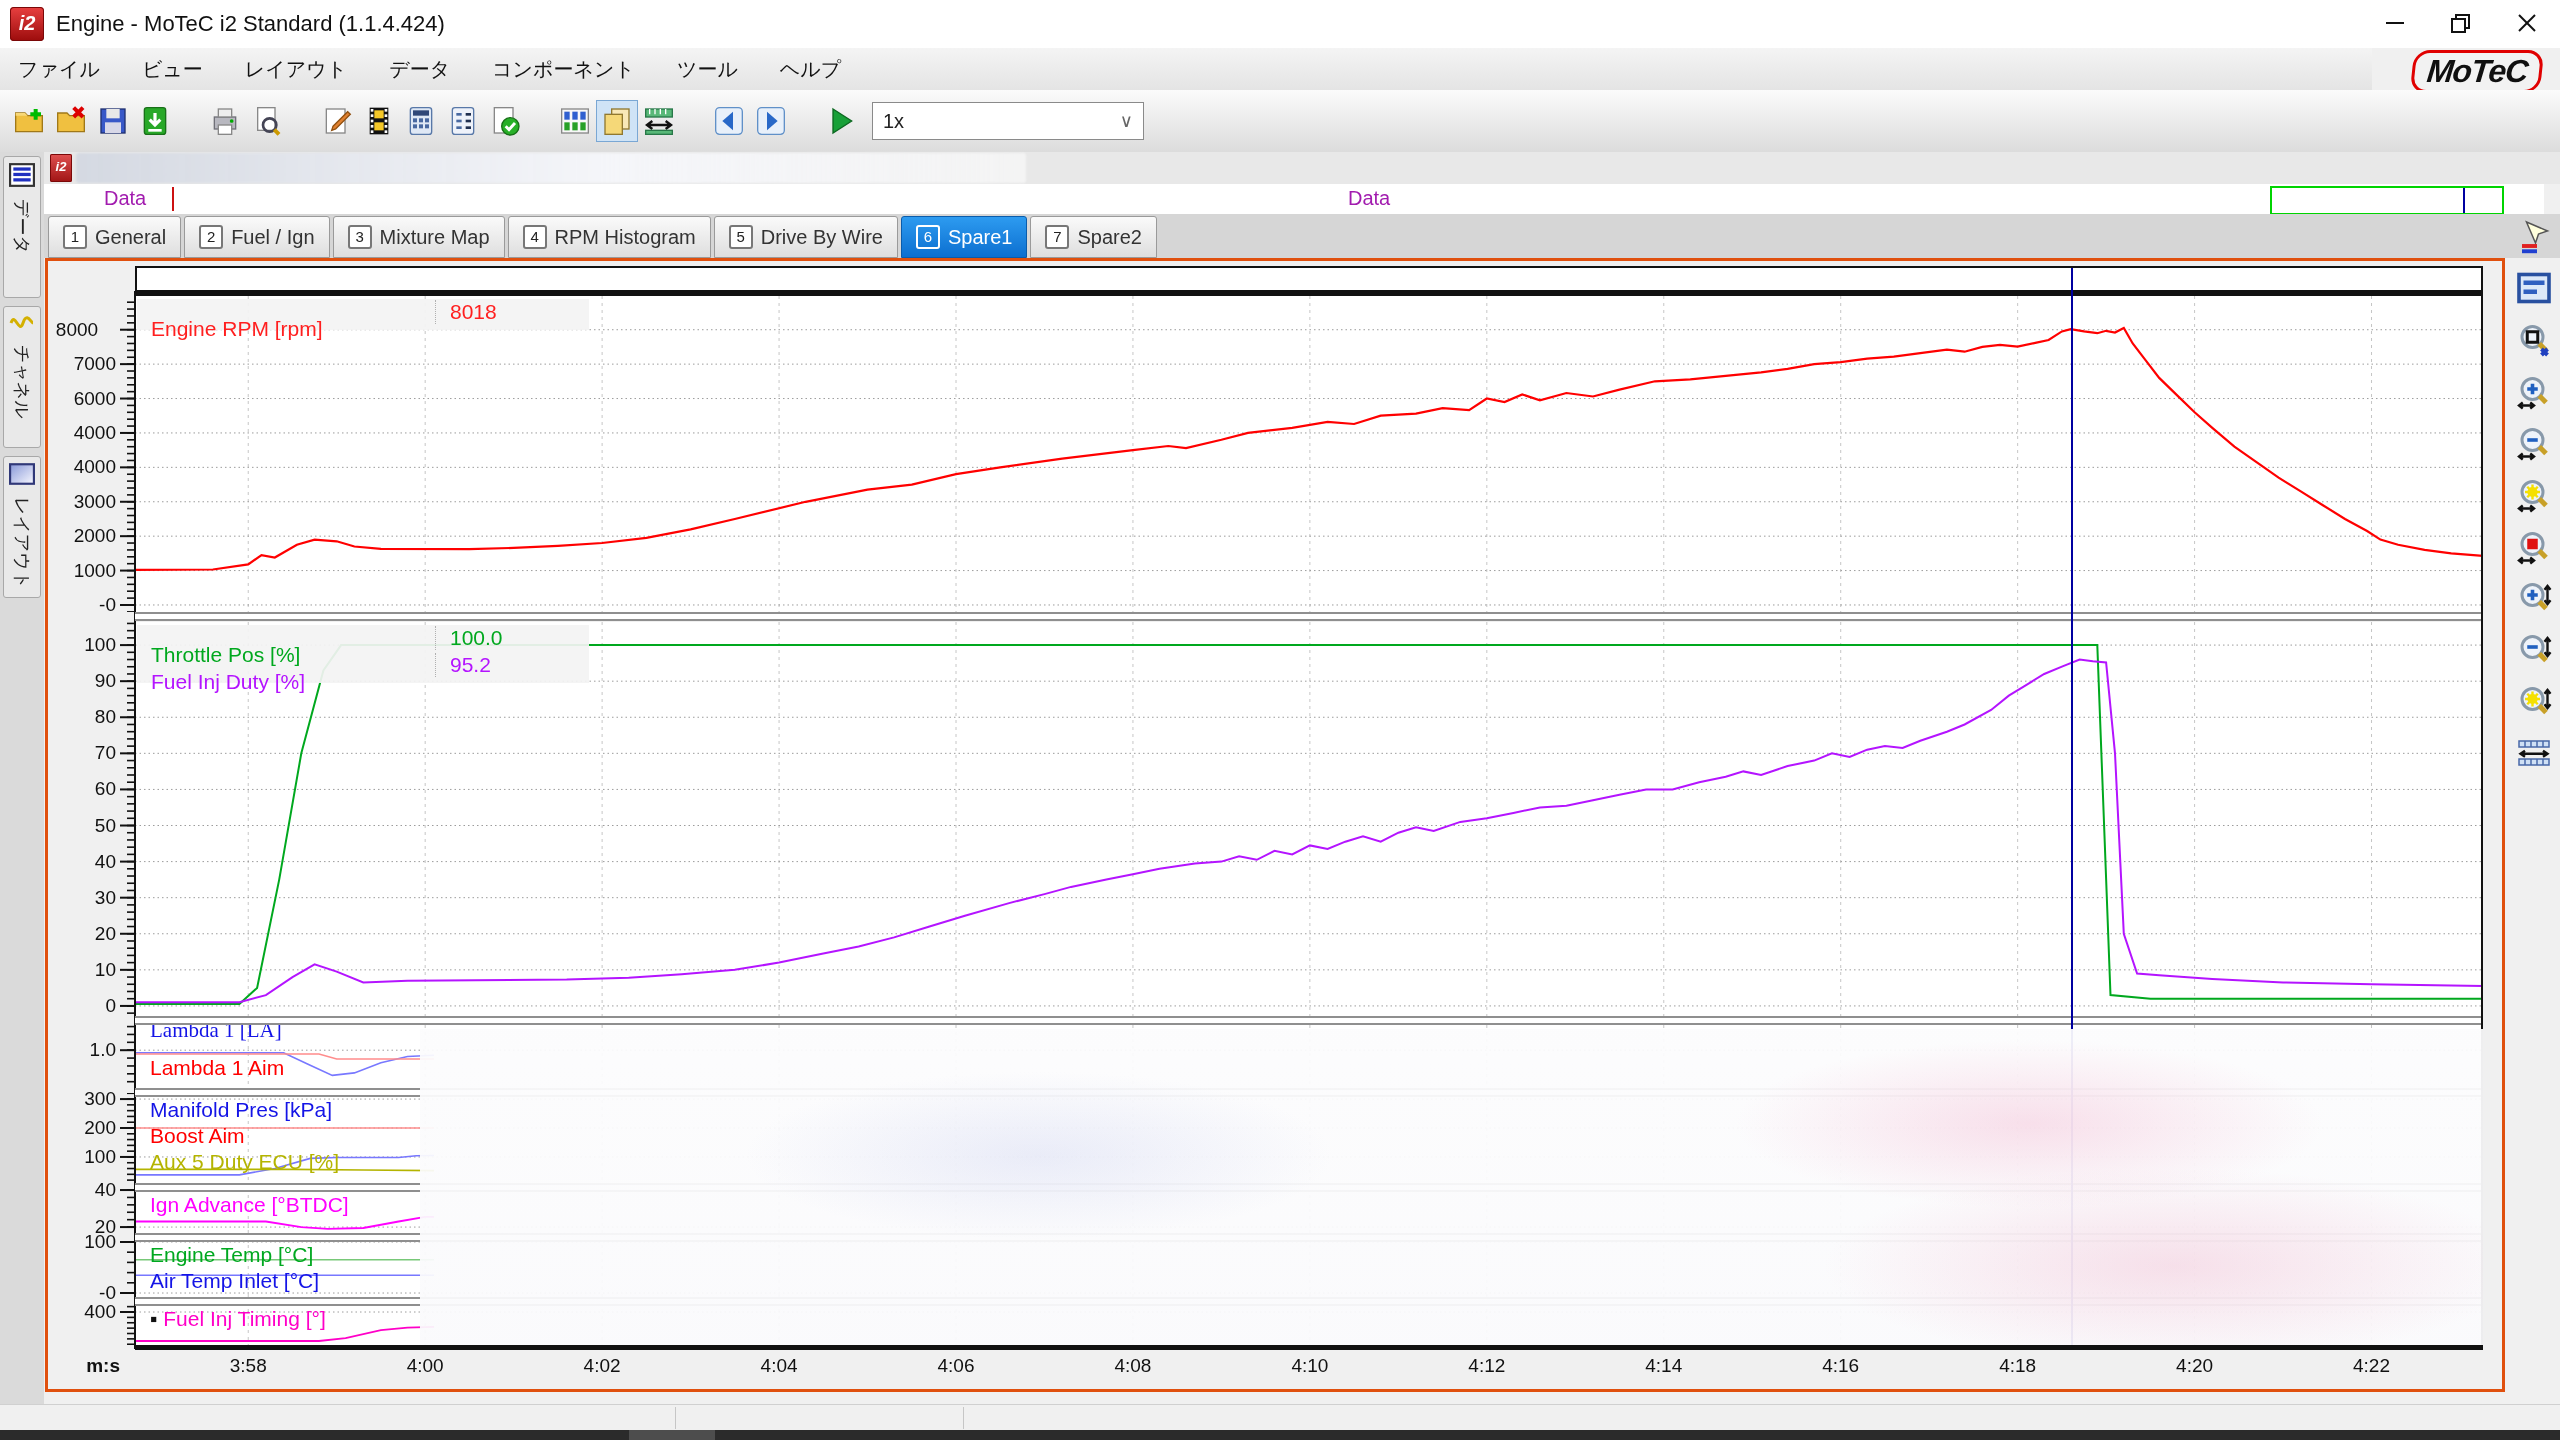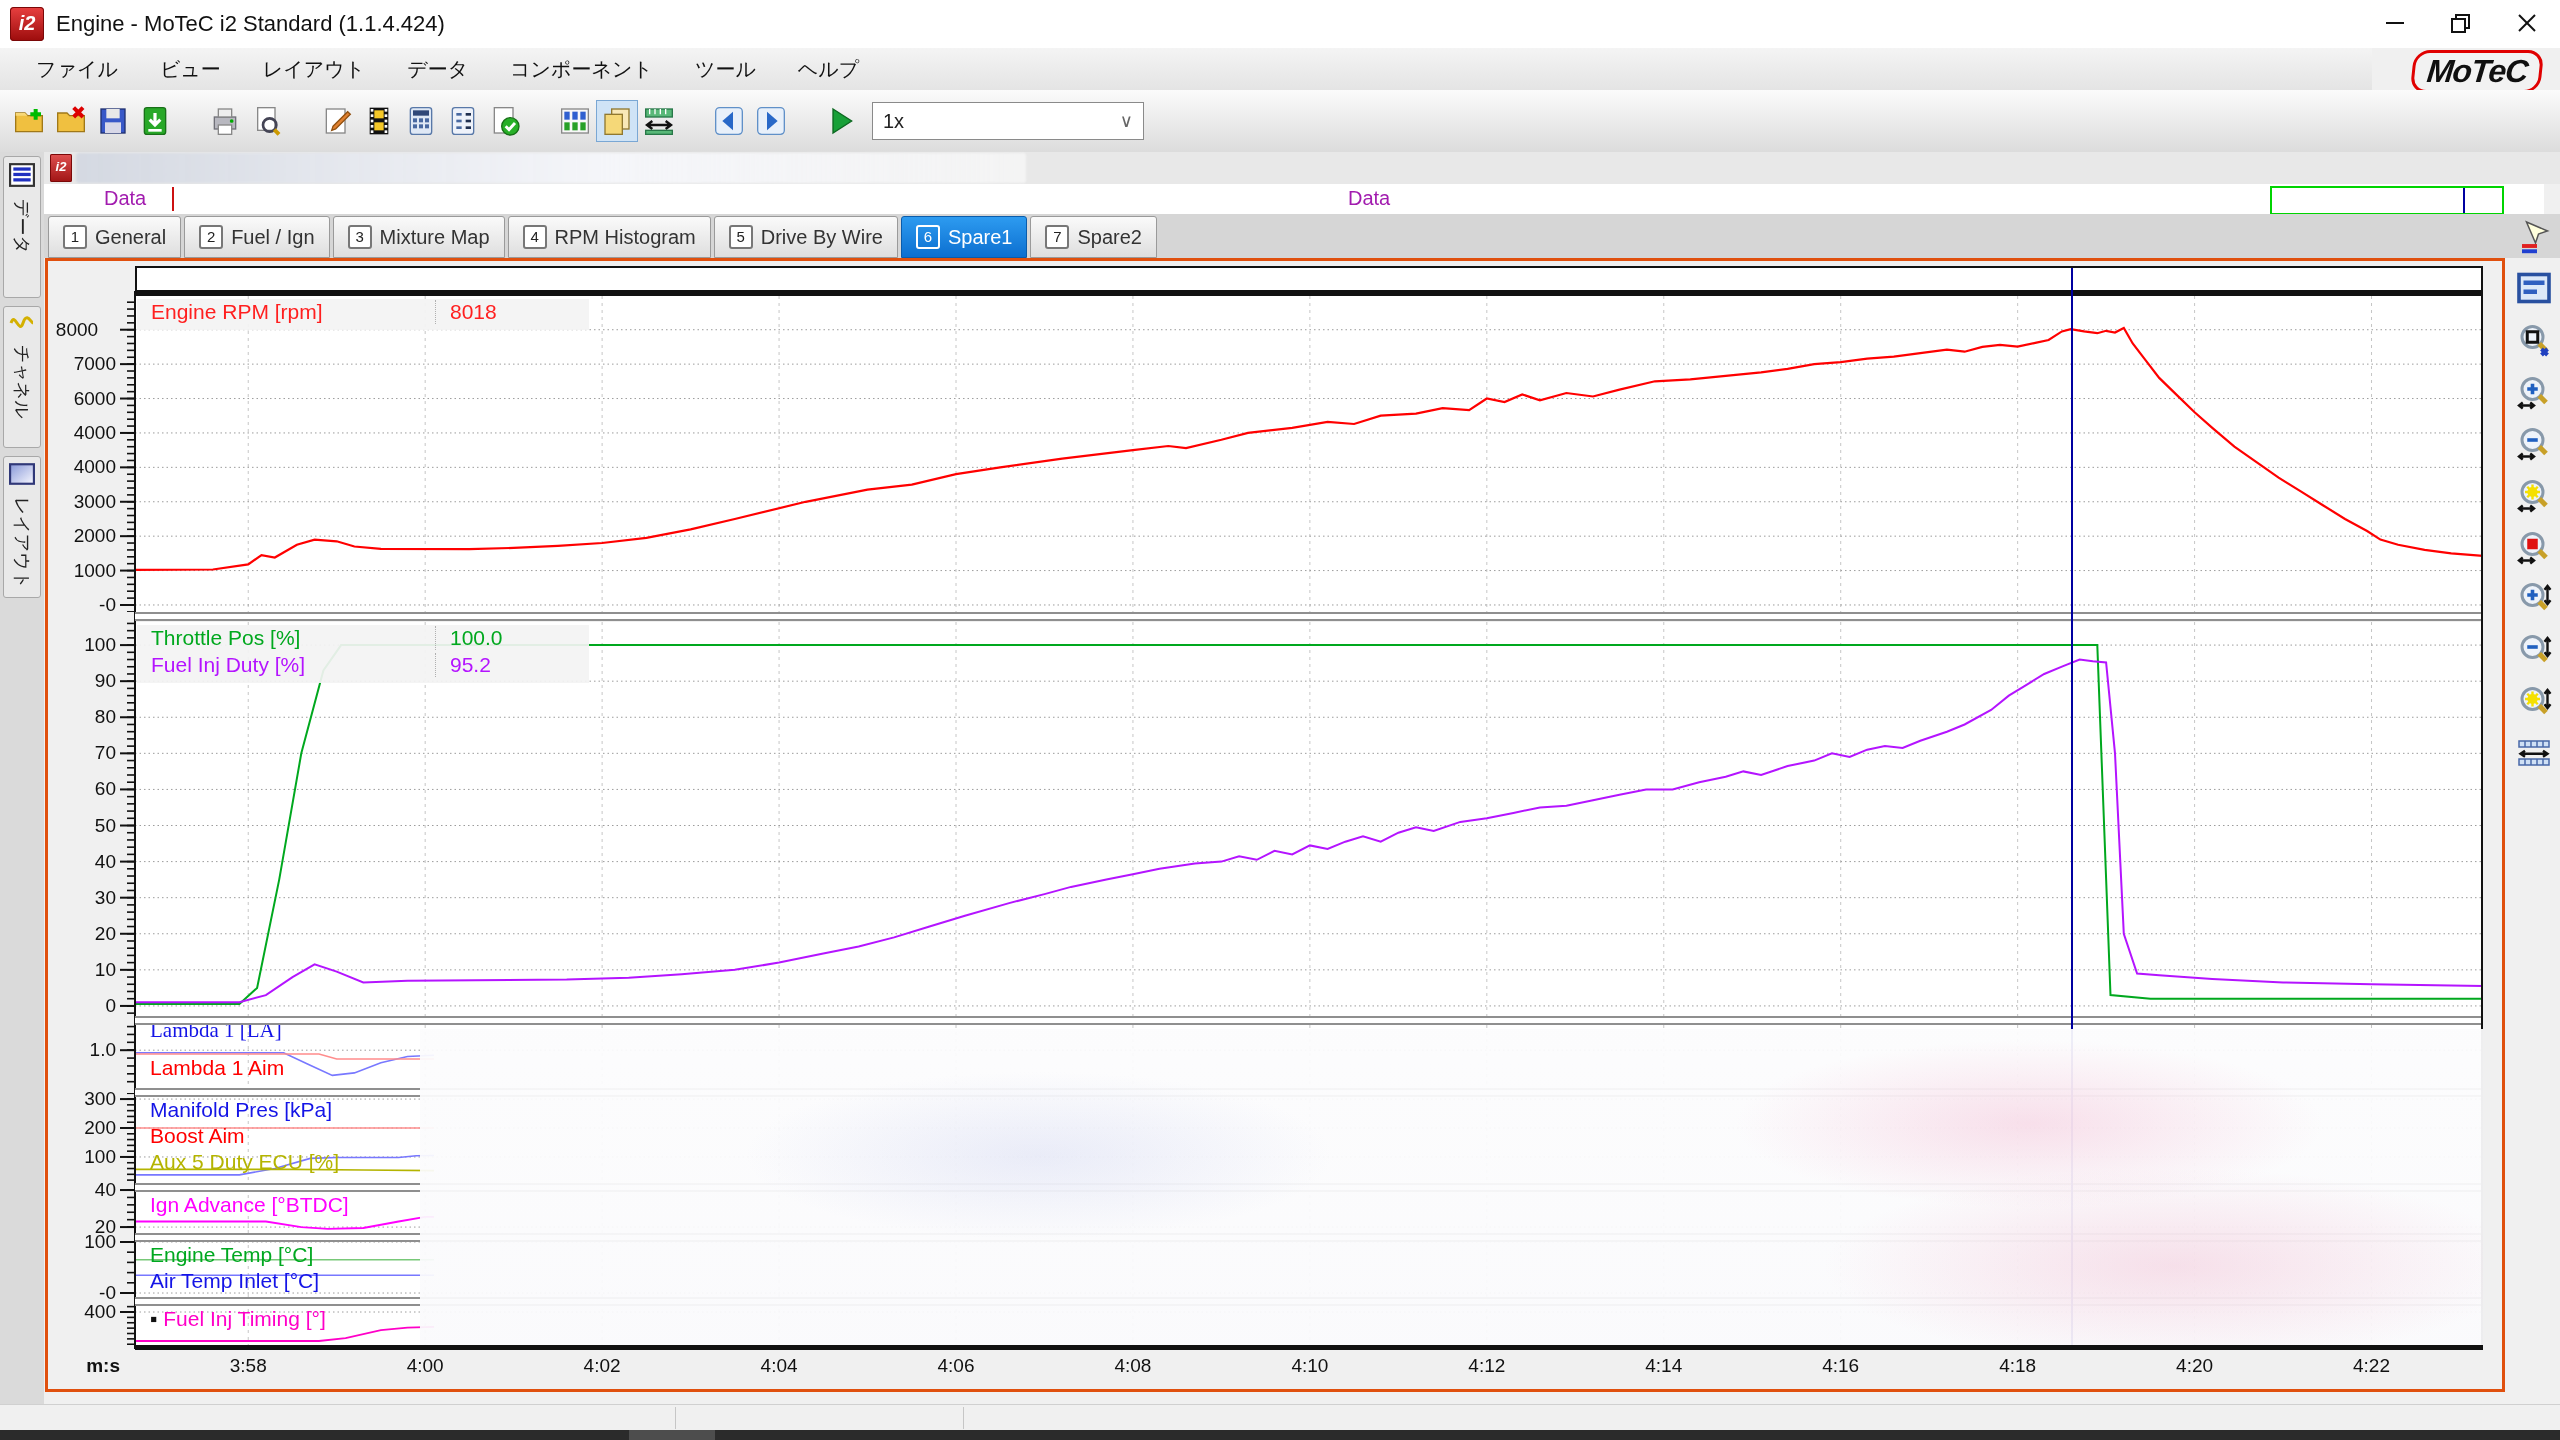--- a/index.html
+++ b/index.html
@@ -7,21 +7,21 @@
        font-family:"Liberation Sans","DejaVu Sans",sans-serif;-webkit-font-smoothing:antialiased;}
   .abs{position:absolute;}
   
   .titlebar{left:0;top:0;width:2560px;height:48px;background:#ffffff;}
   .app-ico{left:10px;top:7px;width:34px;height:34px;border-radius:4px;
            background:linear-gradient(#e84040,#9c0c0c);color:#fff;font-weight:bold;font-style:italic;
            font-size:20px;text-align:center;line-height:32px;box-shadow:inset 0 0 0 1px #7a0808;}
   .title-txt{left:56px;top:11px;font-size:22px;color:#111;}
   .wbtn{top:0;width:66px;height:46px;display:flex;align-items:center;justify-content:center;}
   .menubar{left:0;top:48px;width:2372px;height:42px;background:linear-gradient(#f4f4f4,#e4e4e4);
-           display:flex;align-items:center;padding-left:18px;box-sizing:border-box;gap:6px;}
+           display:flex;align-items:center;box-sizing:border-box;gap:6px;}
   .menu-item{font-size:20px;color:#111;padding:4px 18px;}
   .motec-logo{right:18px;top:50px;border:3px solid #e00000;border-radius:16px;padding:0px 12px;
               background:#f2f2f2;color:#101010;font-weight:bold;font-style:italic;font-size:32px;
               transform:skewX(-6deg);letter-spacing:-1px;}
   .toolbar{left:0;top:90px;width:2560px;height:62px;background:linear-gradient(#fbfbfb,#dcdcdc);
            display:flex;align-items:center;padding-left:8px;box-sizing:border-box;}
   .tb-icon{width:40px;height:40px;display:flex;align-items:center;justify-content:center;margin:0 1px;}
   .tb-icon svg{width:32px;height:32px;}
   .tb-icon.active{background:#cfe3f6;outline:1px solid #7aa7d4;}
   .tb-gap{width:28px;}
@@ -60,21 +60,21 @@
   .panelbg{background:#fff;left:135px;width:2348px;}
   .spine{left:134px;width:2px;background:#111;}
   .divider{left:135px;width:2348px;background:#fff;border-top:2px solid #8f8f8f;border-bottom:2px solid #8f8f8f;box-sizing:border-box;height:9px;}
   .blackbar{left:135px;width:2348px;height:5px;background:#111;}
   .ytick-lbl{position:absolute;width:78px;text-align:right;font-size:19px;color:#111;line-height:20px;}
   .xtick-lbl{position:absolute;width:80px;text-align:center;font-size:19px;color:#111;top:1355px;}
   .xunit{left:50px;top:1355px;width:70px;text-align:right;font-size:19px;color:#111;font-weight:bold;}
   .chanlbl{position:absolute;font-size:21px;white-space:nowrap;}
   .lblbox{position:absolute;left:137px;background:rgba(243,243,243,.93);}
   .lblrow{position:relative;height:27px;}
-  .lblrow .nm{position:absolute;left:14px;top:1px;font-size:21px;white-space:nowrap;}
+  .lblrow .nm{position:absolute;left:14px;top:18px;font-size:21px;white-space:nowrap;}
   .lblrow .val{position:absolute;left:298px;top:1px;font-size:21px;border-left:1px dotted #b0b0b0;padding-left:14px;}
   .cursor{width:2px;background:#0000a0;}
   .blur-big{left:420px;top:1029px;width:2063px;height:316px;
      background:
        radial-gradient(420px 120px at 78% 30%, rgba(240,170,200,.35), rgba(255,255,255,0) 70%),
        radial-gradient(500px 140px at 85% 75%, rgba(235,160,190,.30), rgba(255,255,255,0) 70%),
        radial-gradient(420px 120px at 30% 40%, rgba(170,180,230,.22), rgba(255,255,255,0) 70%),
        linear-gradient(rgba(252,252,253,.94),rgba(250,250,252,.94));}
   
   .rtools{left:2508px;top:215px;width:52px;height:560px;display:flex;flex-direction:column;align-items:center;gap:8px;}

